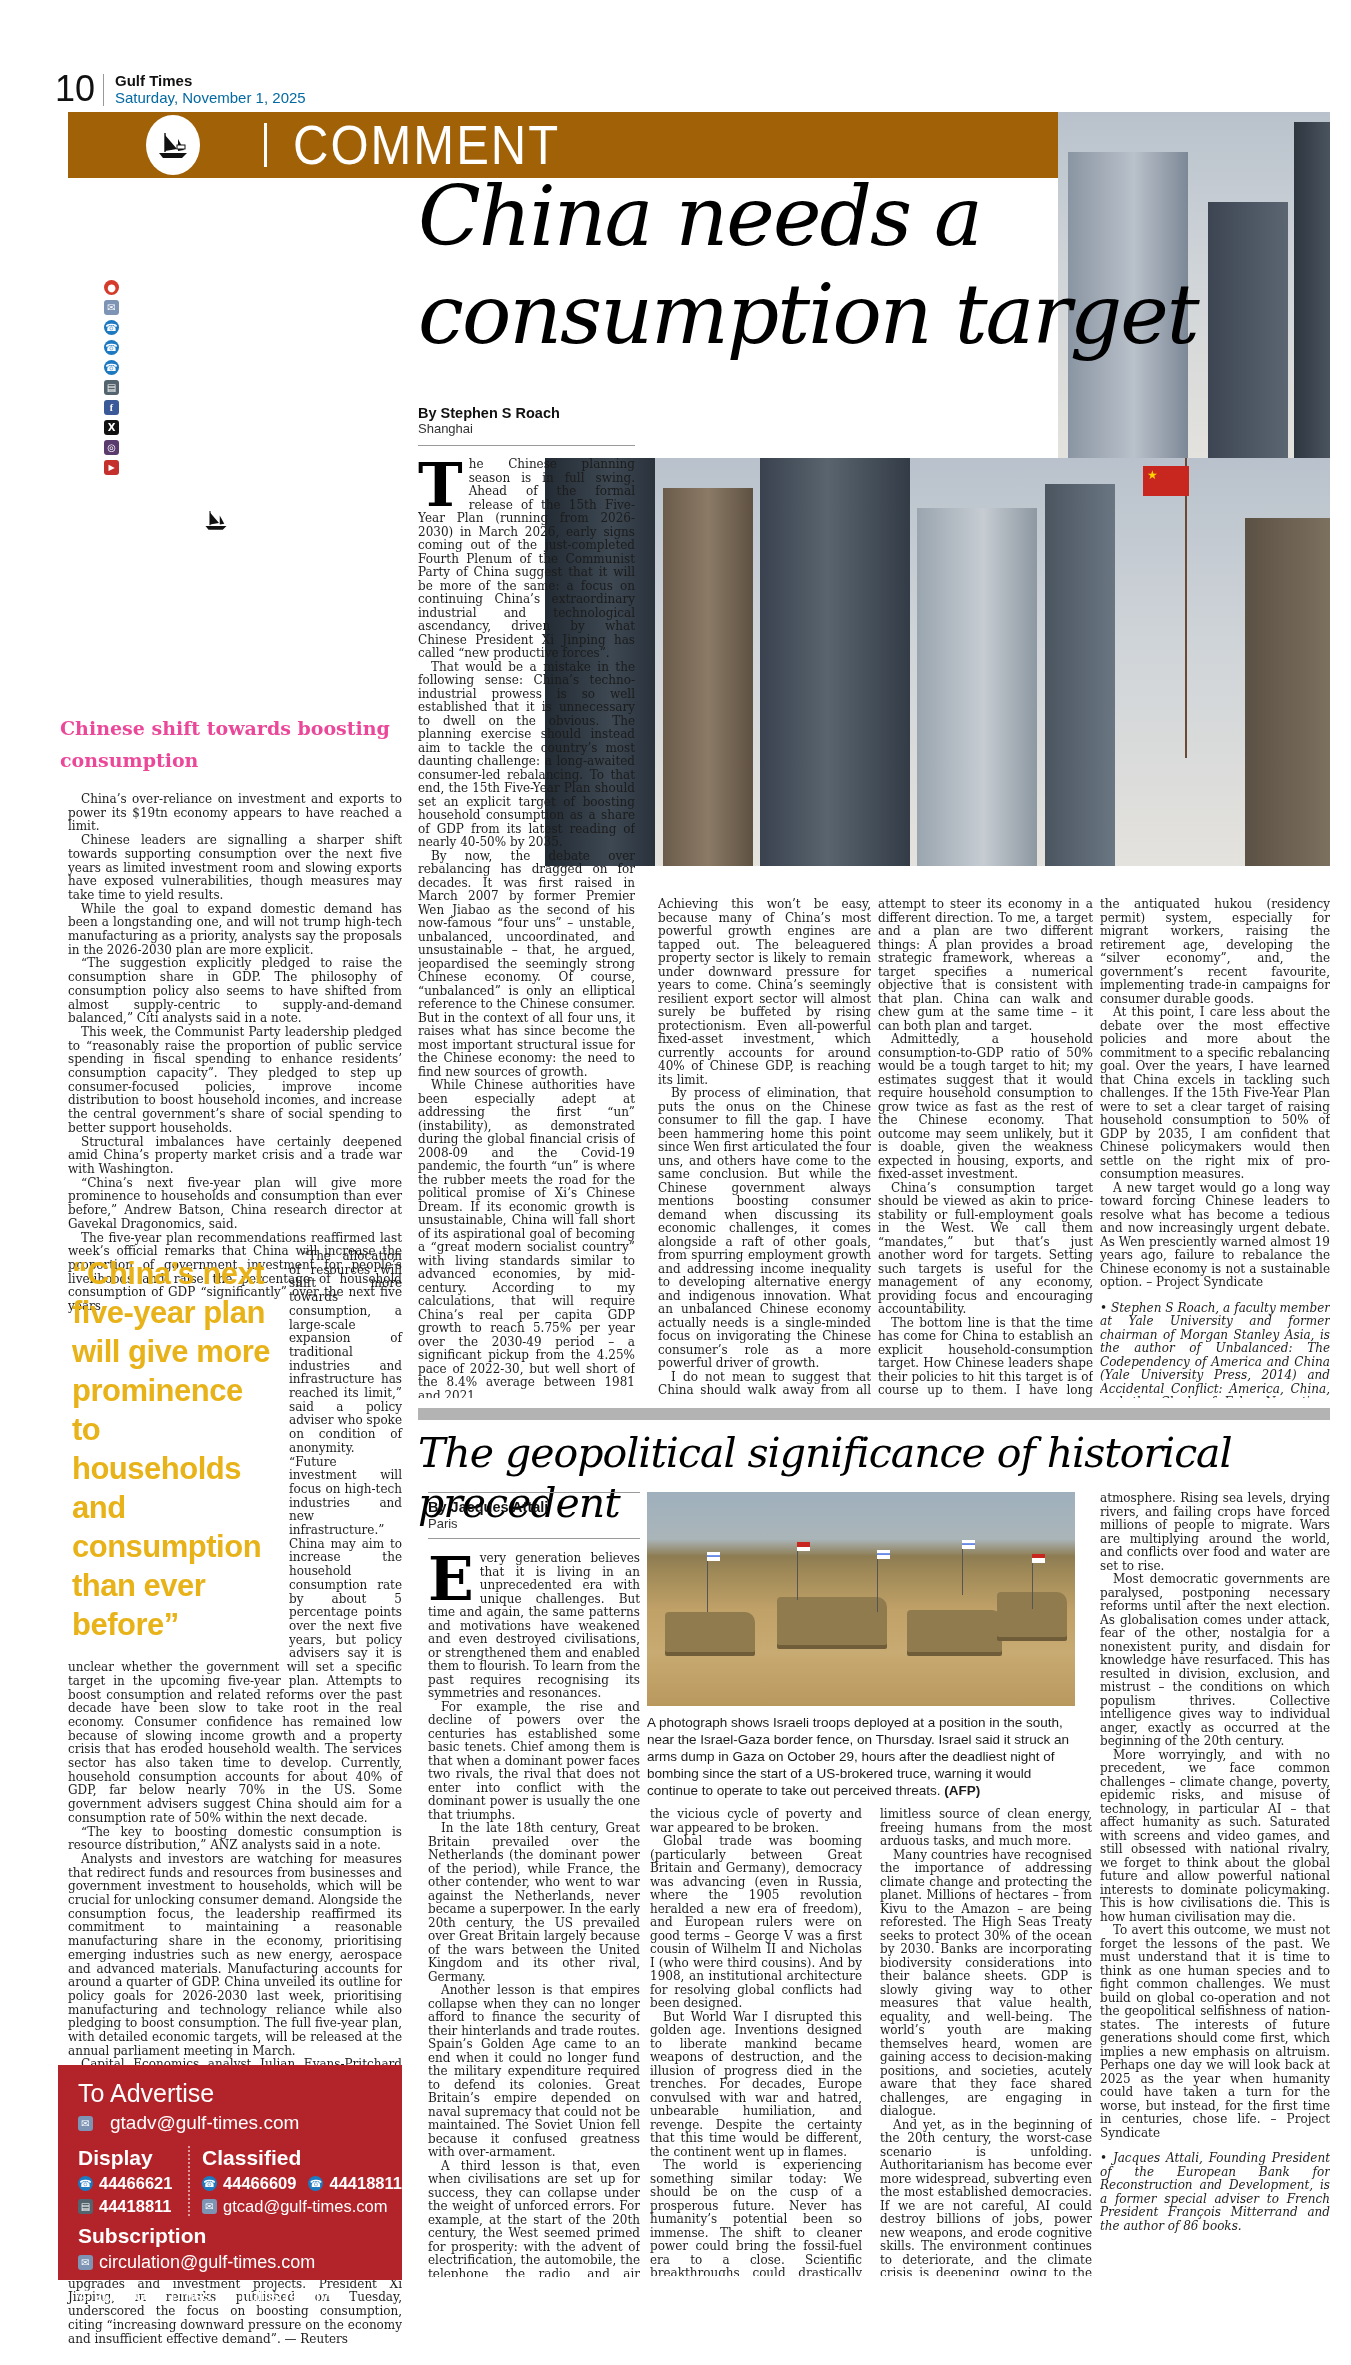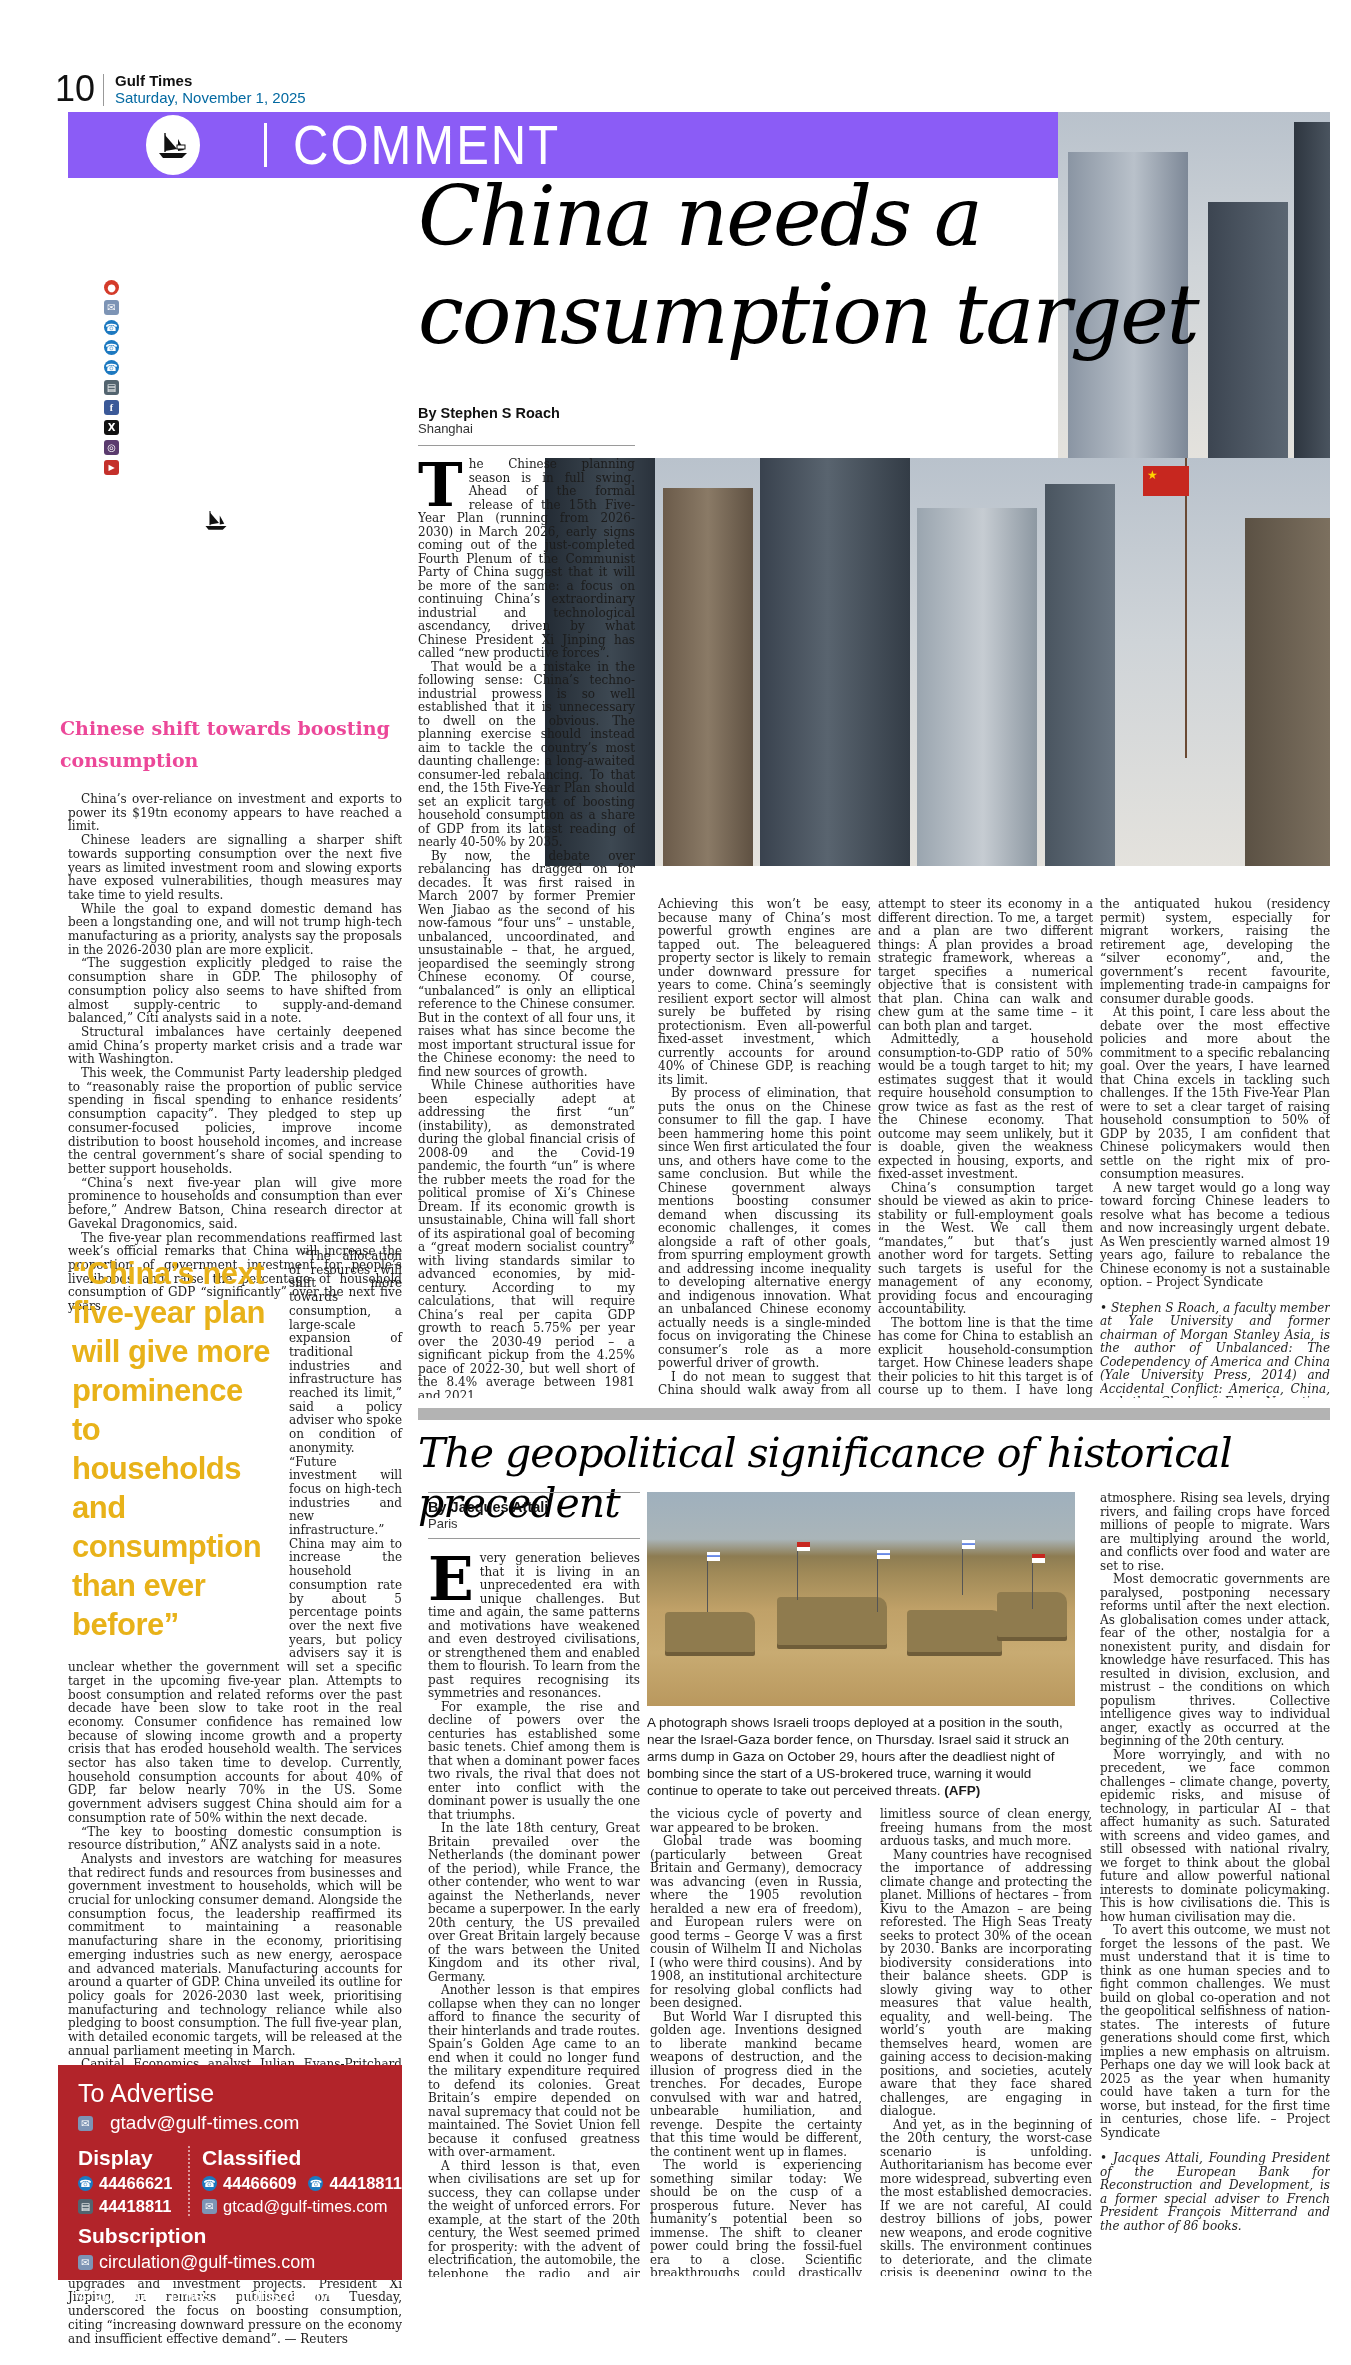--- a/index.html
+++ b/index.html
@@ -8,21 +8,21 @@
           font-family:"DejaVu Serif", serif; color:#1a1a1a; overflow:hidden; }
   .abs { position:absolute; }
 
   
   .pagenum { font-family:"Liberation Sans",sans-serif; font-size:36px; color:#111; font-weight:normal; }
   .head-rule { width:1px; background:#999; }
   .paper { font-family:"Liberation Sans",sans-serif; font-size:15px; font-weight:bold; color:#111; }
   .pdate { font-family:"Liberation Sans",sans-serif; font-size:15px; color:#0369a1; }
 
   
-  .banner { background:#8b5cf6; display:flex; align-items:center; }
+  .banner { background:#a16207; display:flex; align-items:center; }
   .banner .emblem { width:54px; height:60px; background:#fff; border-radius:50%;
       display:flex; align-items:center; justify-content:center; margin-left:78px; }
   .banner .vbar { width:3px; height:44px; background:#fff; margin:0 26px 0 64px; }
   .banner .cap { color:#fff; font-family:"Liberation Sans",sans-serif; font-size:49px;
       font-weight:normal; letter-spacing:2px; transform:scaleY(1.12); transform-origin:center; }
 
   
   .masthead { background:linear-gradient(180deg,#ffffff 0%,#f4e2d6 14%,#dfa械 0%,#d99b7d 32%,#c4704e 52%,#b34527 74%,#ab2a1a 88%,#b2241c 100%);
       text-align:center; font-family:"Liberation Sans",sans-serif; }
   .masthead .role { font-size:15px; font-weight:bold; color:#111; letter-spacing:.5px; }
@@ -172,22 +172,22 @@
       <span class="logo-word">TIMES</span>
     </div>
   </div>
 
   <div class="abs side-h2" style="left:60px;top:712px;width:342px;">Chinese shift towards boosting consumption</div>
   <div class="abs side-body" style="left:68px;top:793px;width:334px;">
       <p>China’s over-reliance on investment and exports to power its $19tn economy appears to have reached a limit.</p>
       <p>Chinese leaders are signalling a sharper shift towards supporting consumption over the next five years as limited investment room and slowing exports have exposed vulnerabilities, though measures may take time to yield results.</p>
       <p>While the goal to expand domestic demand has been a longstanding one, and will not trump high-tech manufacturing as a priority, analysts say the proposals in the 2026-2030 plan are more explicit.</p>
       <p>“The suggestion explicitly pledged to raise the consumption share in GDP. The philosophy of consumption policy also seems to have shifted from almost supply-centric to supply-and-demand balanced,” Citi analysts said in a note.</p>
+      <p>This week, the Communist Party leadership pledged to “reasonably raise the proportion of public service spending in fiscal spending to enhance residents’ consumption capacity”. They pledged to step up consumer-focused policies, improve income distribution to boost household incomes, and increase the central government’s share of social spending to better support households.</p>
       <p>Structural imbalances have certainly deepened amid China’s property market crisis and a trade war with Washington.</p>
-      <p>This week, the Communist Party leadership pledged to “reasonably raise the proportion of public service spending in fiscal spending to enhance residents’ consumption capacity”. They pledged to step up consumer-focused policies, improve income distribution to boost household incomes, and increase the central government’s share of social spending to better support households.</p>
       <p>“China’s next five-year plan will give more prominence to households and consumption than ever before,” Andrew Batson, China research director at Gavekal Dragonomics, said.</p>
       <p>The five-year plan recommendations reaffirmed last week’s official remarks that China will increase the proportion of government investment for people’s livelihoods and raise the percentage of household consumption of GDP “significantly” over the next five years.</p>
     </div>
   <div class="abs" style="left:68px;top:1250px;width:334px;">
     <div class="pullquote">“China’s next five-year plan will give more prominence to households and consumption than ever before”</div>
     <div class="side-body">
         <p>“The allocation of resources will shift more towards consumption, a large-scale expansion of traditional industries and infrastructure has reached its limit,” said a policy adviser who spoke on condition of anonymity. “Future investment will focus on high-tech industries and new infrastructure.” China may aim to increase the household consumption rate by about 5 percentage points over the next five years, but policy advisers say it is unclear whether the government will set a specific target in the upcoming five-year plan. Attempts to boost consumption and related reforms over the past decade have been slow to take root in the real economy. Consumer confidence has remained low because of slowing income growth and a property crisis that has eroded household wealth. The services sector has also taken time to develop. Currently, household consumption accounts for about 40% of GDP, far below nearly 70% in the US. Some government advisers suggest China should aim for a consumption rate of 50% within the next decade.</p>
         <p>“The key to boosting domestic consumption is resource distribution,” ANZ analysts said in a note.</p>
         <p>Analysts and investors are watching for measures that redirect funds and resources from businesses and government investment to households, which will be crucial for unlocking consumer demand. Alongside the consumption focus, the leadership reaffirmed its commitment to maintaining a reasonable manufacturing share in the economy, prioritising emerging industries such as new energy, aerospace and advanced materials. Manufacturing accounts for around a quarter of GDP. China unveiled its outline for policy goals for 2026-2030 last week, prioritising manufacturing and technology reliance while also pledging to boost consumption. The full five-year plan, with detailed economic targets, will be released at the annual parliament meeting in March.</p>
         <p>Capital Economics analyst Julian Evans-Pritchard said that fiscal policy will be key to boosting consumption, and the share of fiscal spending on investment — now at a three-decade high — could decline in the coming years. The government spends over 6% of GDP annually on investment, excluding significant funding from quasi-fiscal agencies like local government financing vehicles and policy banks, he said.</p>

